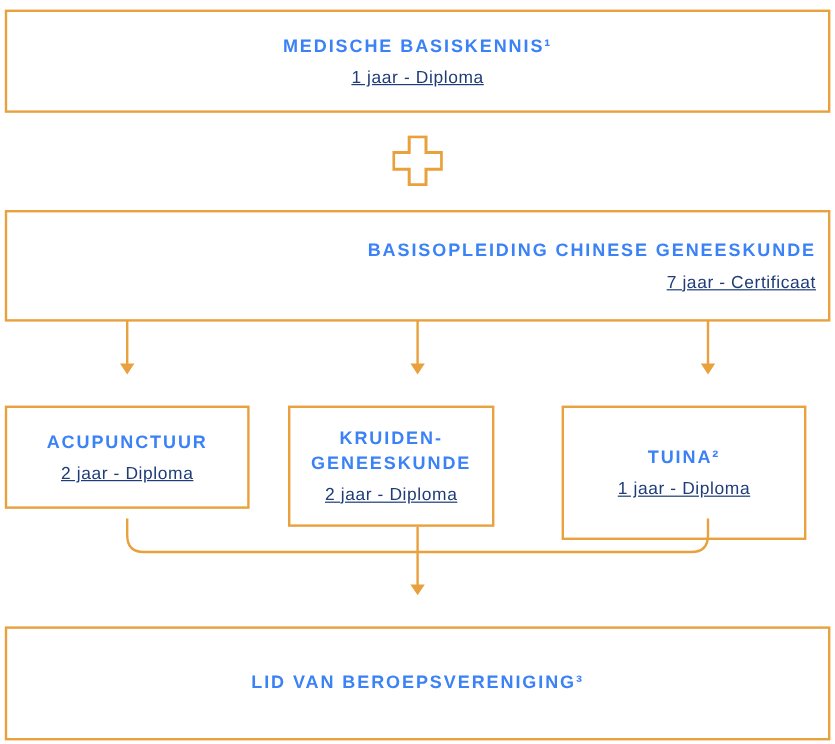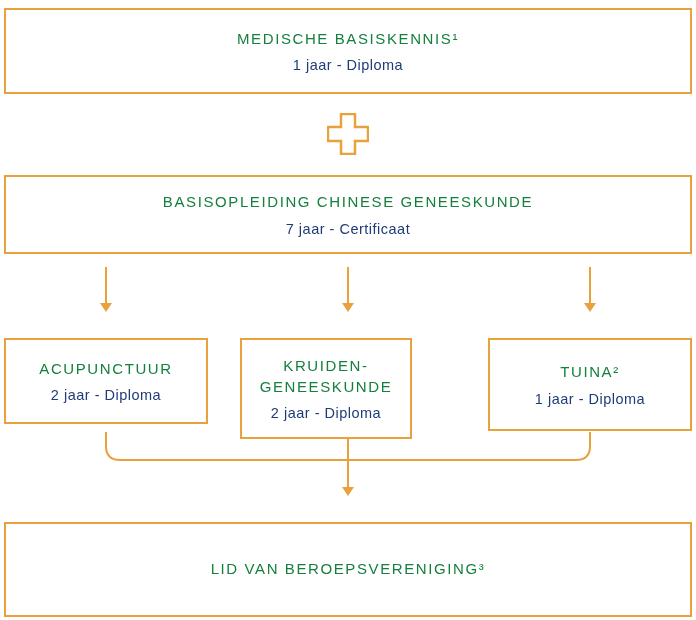--- a/index.html
+++ b/index.html
@@ -22,37 +22,38 @@
     background: #ffffff;
     display: flex;
     flex-direction: column;
     align-items: center;
     justify-content: center;
     text-align: center;
     gap: 8px;
     padding: 4px 10px;
   }
   .box-title {
-    color: #15803d;
-    font-weight: normal;
+    color: #3b82f6;
+    font-weight: bold;
     font-size: 15px;
     letter-spacing: 1.6px;
     line-height: 1.35;
     white-space: pre-line;
   }
   .box-subtitle {
     color: #1F3C78;
     font-size: 14.5px;
     letter-spacing: 0.5px;
+    text-decoration: underline;
   }
   .box-top      { left: 4px;   top: 8px;   width: 688px; height: 86px;  }
-  .box-basis    { left: 4px;   top: 175px; width: 688px; height: 79px;  }
+  .box-basis    { left: 4px;   top: 175px; width: 688px; height: 93px; align-items: flex-end;  }
   .box-branch-0 { left: 4px;   top: 338px; width: 204px; height: 86px;  }
   .box-branch-1 { left: 240px; top: 338px; width: 172px; height: 101px; }
-  .box-branch-2 { left: 488px; top: 338px; width: 204px; height: 93px;  }
+  .box-branch-2 { left: 468px; top: 338px; width: 204px; height: 112px;  }
   .box-bottom   { left: 4px;   top: 522px; width: 688px; height: 95px; justify-content: center;  }
   .plus-wrap {
     position: absolute;
     left: 327px;
     top: 113px;
     width: 42px;
     height: 42px;
   }
   .arrows-svg {
     position: absolute;

